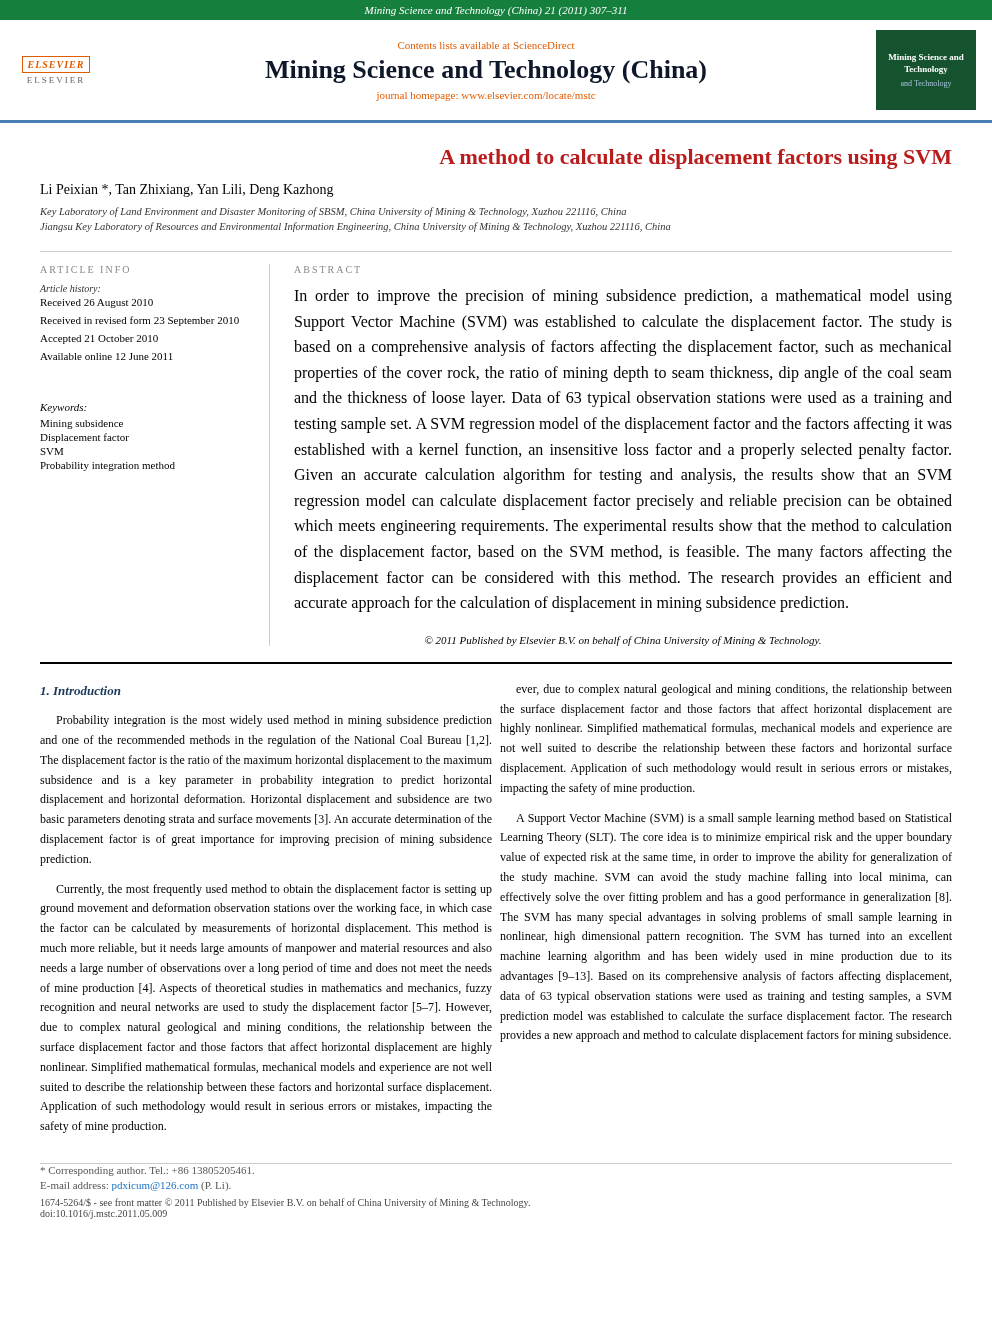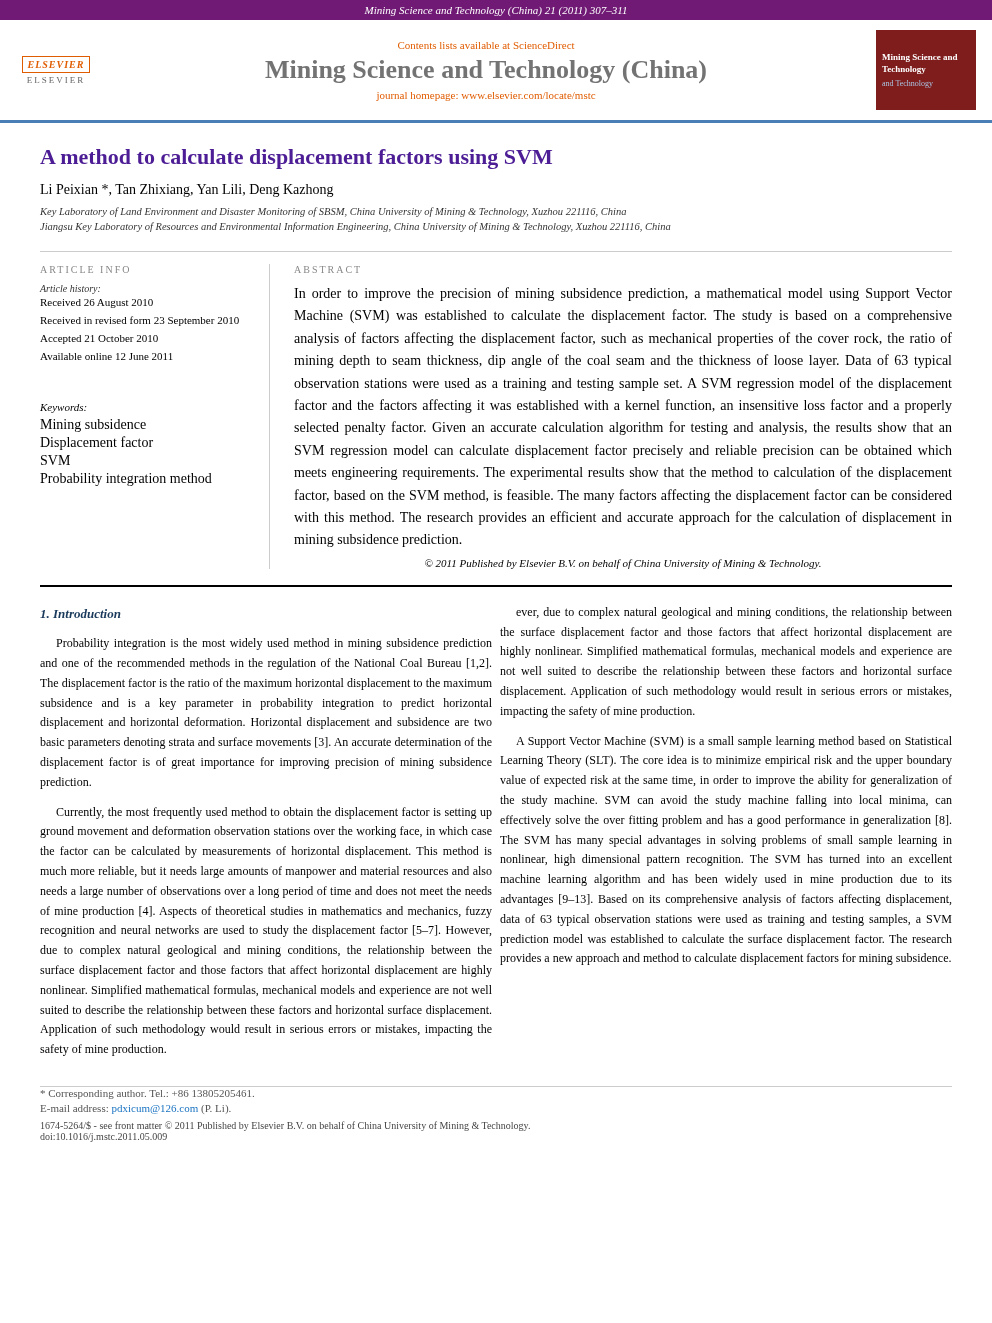--- a/index.html
+++ b/index.html
@@ -7,21 +7,21 @@
       background: #fff;
       font-family: 'Times New Roman', Times, serif;
       font-size: 13px;
       color: #000;
       width: 992px;
       min-height: 1323px;
     }
 
     
     .top-bar {
-      background: #701a75;
+      background: #15803d;
       color: #fff;
       text-align: center;
       font-size: 11px;
       padding: 4px 0;
       font-style: italic;
     }
 
     
     .journal-header {
       display: flex;
@@ -60,61 +60,62 @@
       font-size: 11px;
       color: #444;
       margin-bottom: 4px;
     }
     .sciencedirect-link span {
       color: #e05c00;
     }
     .journal-title {
       font-size: 26px;
       font-weight: bold;
-      color: #737373;
+      color: #0f172a;
       margin-bottom: 4px;
     }
     .journal-homepage {
       font-size: 11px;
       color: #444;
     }
     .journal-homepage span {
       color: #e05c00;
     }
     .journal-logo-right {
       width: 100px;
       flex-shrink: 0;
-      background: #7f1d1d;
+      background: #14532d;
       color: #fff;
       font-size: 9px;
       padding: 6px;
-      text-align: left;
+      text-align: center;
       height: 80px;
       display: flex;
       flex-direction: column;
       justify-content: center;
     }
     .journal-logo-right .title-small {
       font-size: 9px;
       font-weight: bold;
       line-height: 1.3;
     }
 
     
     .main-content {
       padding: 20px 40px 20px 40px;
     }
 
     
     .article-title {
       font-size: 22px;
       font-weight: bold;
-      color: #4c1d95;
+      color: #b91c1c;
       margin-bottom: 10px;
       line-height: 1.3;
+      text-align: right;
     }
 
     
     .authors {
       font-size: 14px;
       margin-bottom: 6px;
     }
 
     
     .affiliations {
@@ -162,33 +163,33 @@
     }
 
     .keywords-label {
       font-size: 11px;
       font-style: italic;
       color: #000;
       margin-bottom: 4px;
       margin-top: 17px;
     }
     .keyword-item {
-      font-size: 14px;
+      font-size: 11px;
       margin-bottom: 2px;
     }
 
     
     .abstract-col {
       flex: 1;
     }
     .abstract-text {
-      font-size: 14px;
+      font-size: 16px;
       line-height: 1.6;
       text-align: justify;
-      margin-bottom: 5px;
+      margin-bottom: 18px;
     }
     .abstract-copyright {
       font-size: 11px;
       text-align: center;
       font-style: italic;
     }
 
     
     .body-content {
       border-top: 2px solid #000;

